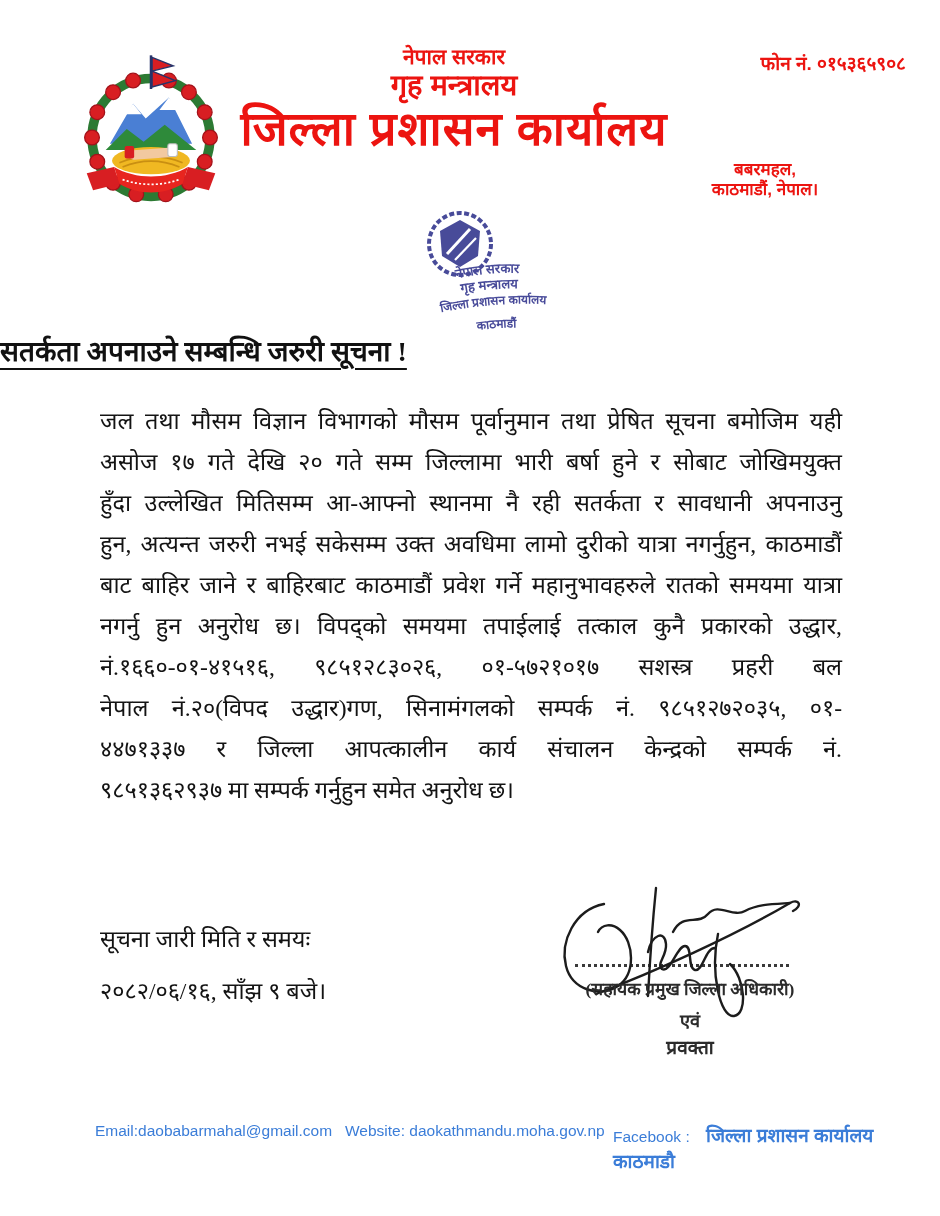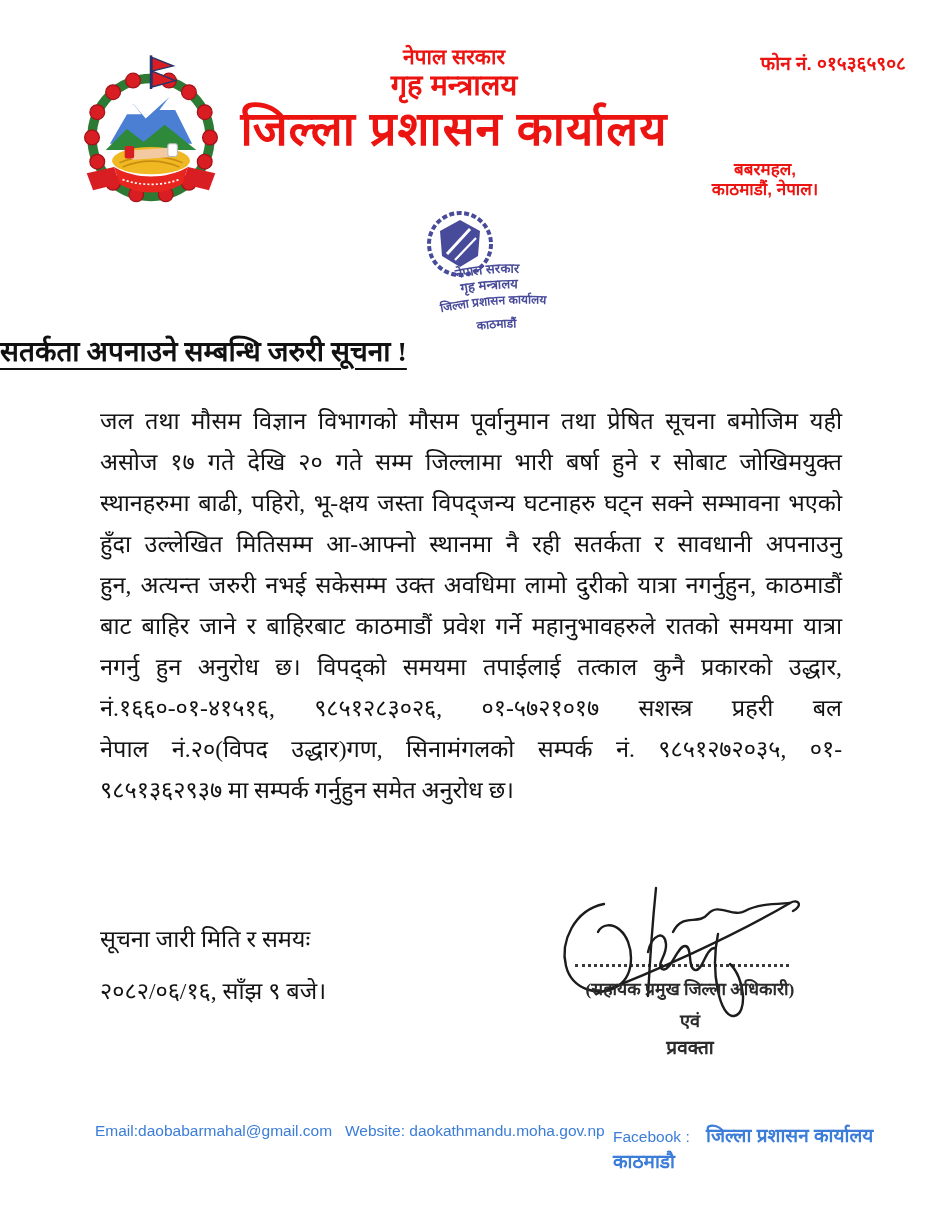--- a/index.html
+++ b/index.html
@@ -164,27 +164,27 @@
     </g>
   </svg>
 
   <div class="title-wrap">
     <span class="notice-title">सतर्कता अपनाउने सम्बन्धि जरुरी सूचना !</span>
   </div>
 
   <div class="body-text">
     <div class="body-line">जल तथा मौसम विज्ञान विभागको मौसम पूर्वानुमान तथा प्रेषित सूचना बमोजिम यही</div>
     <div class="body-line">असोज १७ गते देखि २० गते सम्म जिल्लामा भारी बर्षा हुने र सोबाट जोखिमयुक्त</div>
-    <div class="body-line">स्थानहरुमा बाढी, पहिरो, भू-क्षय जस्ता विपद्जन्य घटनाहरु घट्न सक्ने सम्भावना भएको</div>
     <div class="body-line">हुँदा उल्लेखित मितिसम्म आ-आफ्नो स्थानमा नै रही सतर्कता र सावधानी अपनाउनु</div>
     <div class="body-line">हुन, अत्यन्त जरुरी नभई सकेसम्म उक्त अवधिमा लामो दुरीको यात्रा नगर्नुहुन, काठमाडौं</div>
     <div class="body-line">बाट बाहिर जाने र बाहिरबाट काठमाडौं प्रवेश गर्ने महानुभावहरुले रातको समयमा यात्रा</div>
     <div class="body-line">नगर्नु हुन अनुरोध छ। विपद्को समयमा तपाईलाई तत्काल कुनै प्रकारको उद्धार,</div>
     <div class="body-line">नं.१६६०-०१-४१५१६, ९८५१२८३०२६, ०१-५७२१०१७ सशस्त्र प्रहरी बल</div>
     <div class="body-line">नेपाल नं.२०(विपद उद्धार)गण, सिनामंगलको सम्पर्क नं. ९८५१२७२०३५, ०१-</div>
+    <div class="body-line">४४७१३३७ र जिल्ला आपत्कालीन कार्य संचालन केन्द्रको सम्पर्क नं.</div>
     <div class="body-line last">९८५१३६२९३७ मा सम्पर्क गर्नुहुन समेत अनुरोध छ।</div>
   </div>
 
   <div class="issued-label">सूचना जारी मिति र समयः</div>
   <div class="issued-value">२०८२/०६/१६, साँझ ९ बजे।</div>
 
   <div class="sig-dots"></div>
   <svg class="sig-svg" viewBox="0 0 276 156" aria-hidden="true">
     <g fill="none" stroke="#1c1c1c" stroke-width="2.4" stroke-linecap="round">
       <path d="M52,28 C22,34 8,66 14,90 C20,114 48,122 66,110 C84,98 82,66 68,54 C60,47 50,48 46,56"></path>

